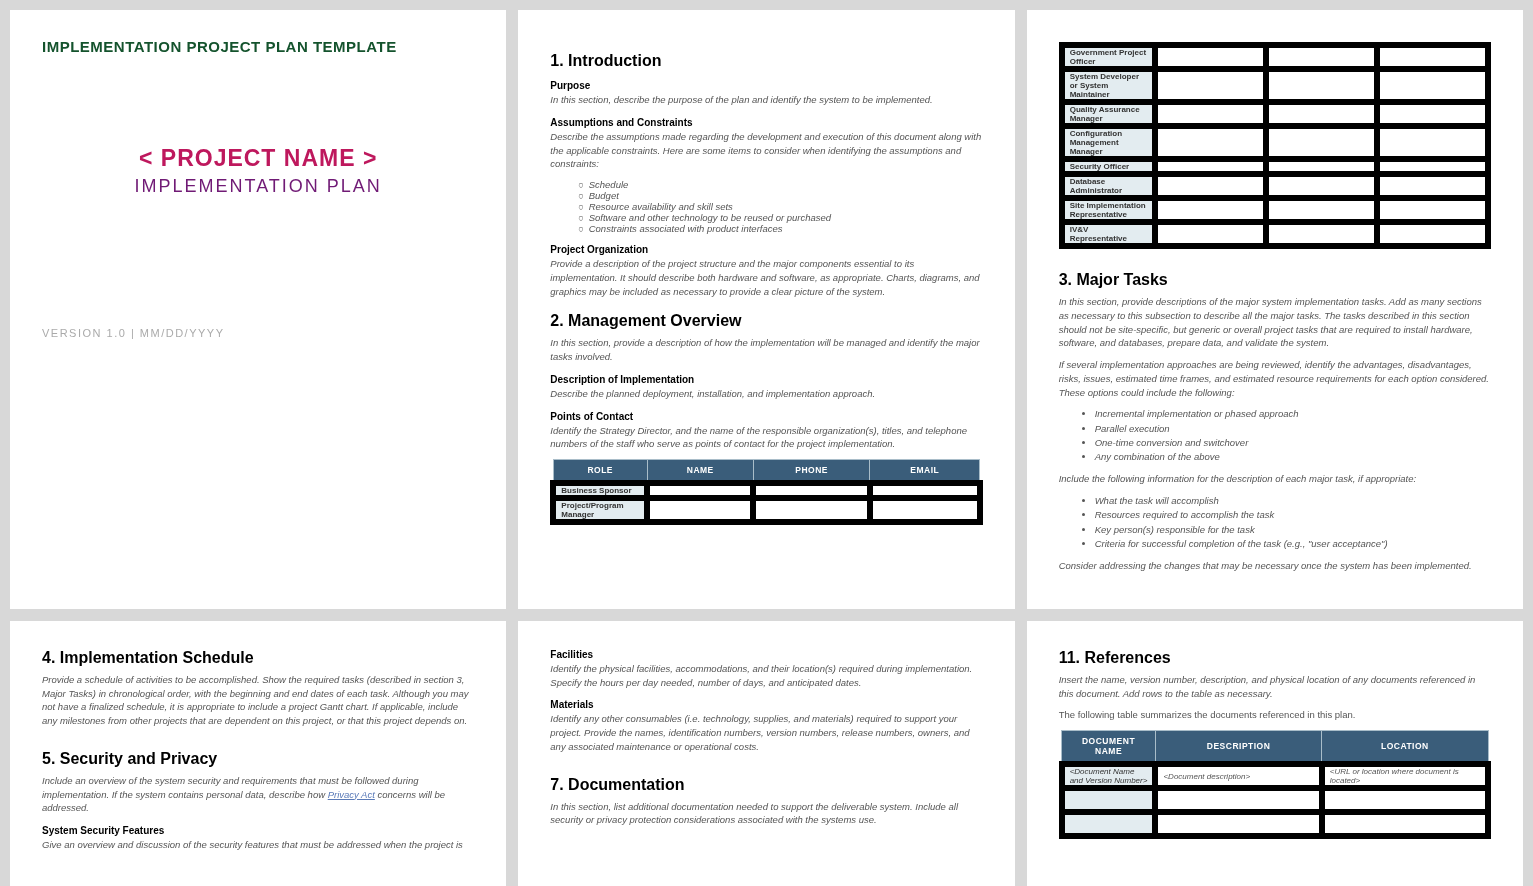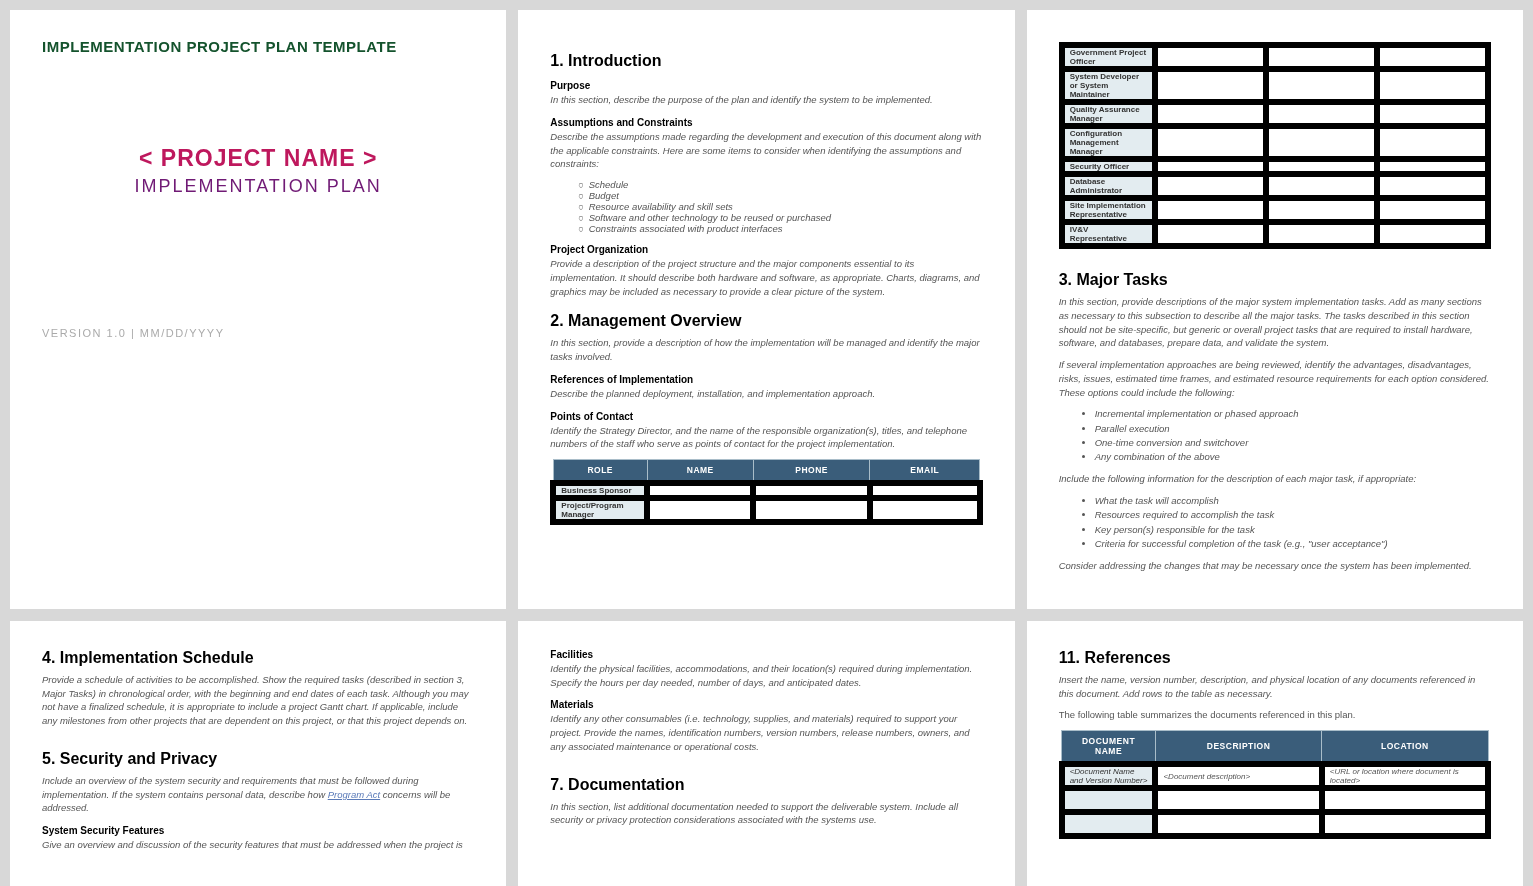--- a/index.html
+++ b/index.html
@@ -151,21 +151,21 @@
       <li>Schedule</li>
       <li>Budget</li>
       <li>Resource availability and skill sets</li>
       <li>Software and other technology to be reused or purchased</li>
       <li>Constraints associated with product interfaces</li>
     </ul>
     <h4 class="sub">Project Organization</h4>
     <p class="desc">Provide a description of the project structure and the major components essential to its implementation. It should describe both hardware and software, as appropriate. Charts, diagrams, and graphics may be included as necessary to provide a clear picture of the system.</p>
     <h3 class="section">2. Management Overview</h3>
     <p class="desc">In this section, provide a description of how the implementation will be managed and identify the major tasks involved.</p>
-    <h4 class="sub">References of Implementation</h4>
+    <h4 class="sub">Description of Implementation</h4>
     <p class="desc">Describe the planned deployment, installation, and implementation approach.</p>
     <h4 class="sub">Points of Contact</h4>
     <p class="desc">Identify the Strategy Director, and the name of the responsible organization(s), titles, and telephone numbers of the staff who serve as points of contact for the project implementation.</p>
     <table>
       <tbody>
           <tr>
         <th>ROLE</th>
         <th>NAME</th>
         <th>PHONE</th>
         <th>EMAIL</th>
@@ -255,21 +255,21 @@
       <li>Key person(s) responsible for the task</li>
       <li>Criteria for successful completion of the task (e.g., "user acceptance")</li>
     </ul>
     <p class="desc" style="">Consider addressing the changes that may be necessary once the system has been implemented.</p>
   </div>
 
   <div class="page short">
     <h3 class="section" style="margin-top:0">4. Implementation Schedule</h3>
     <p class="desc">Provide a schedule of activities to be accomplished. Show the required tasks (described in section 3, Major Tasks) in chronological order, with the beginning and end dates of each task. Although you may not have a finalized schedule, it is appropriate to include a project Gantt chart. If applicable, include any milestones from other projects that are dependent on this project, or that this project depends on.</p>
     <h3 class="section" style="margin-top:22px">5. Security and Privacy</h3>
-    <p class="desc"><span>Include an overview of the system security and requirements that must be followed during implementation. If the system contains personal data, describe how </span><a class="link">Program Act</a><span> concerns will be addressed.</span></p>
+    <p class="desc"><span>Include an overview of the system security and requirements that must be followed during implementation. If the system contains personal data, describe how </span><a class="link">Privacy Act</a><span> concerns will be addressed.</span></p>
     <h4 class="sub">System Security Features</h4>
     <p class="desc">Give an overview and discussion of the security features that must be addressed when the project is</p>
   </div>
 
   <div class="page short">
     <h4 class="sub" style="margin-top:0">Facilities</h4>
     <p class="desc">Identify the physical facilities, accommodations, and their location(s) required during implementation. Specify the hours per day needed, number of days, and anticipated dates.</p>
     <h4 class="sub">Materials</h4>
     <p class="desc">Identify any other consumables (i.e. technology, supplies, and materials) required to support your project. Provide the names, identification numbers, version numbers, release numbers, owners, and any associated maintenance or operational costs.</p>
     <h3 class="section" style="margin-top:22px">7. Documentation</h3>

